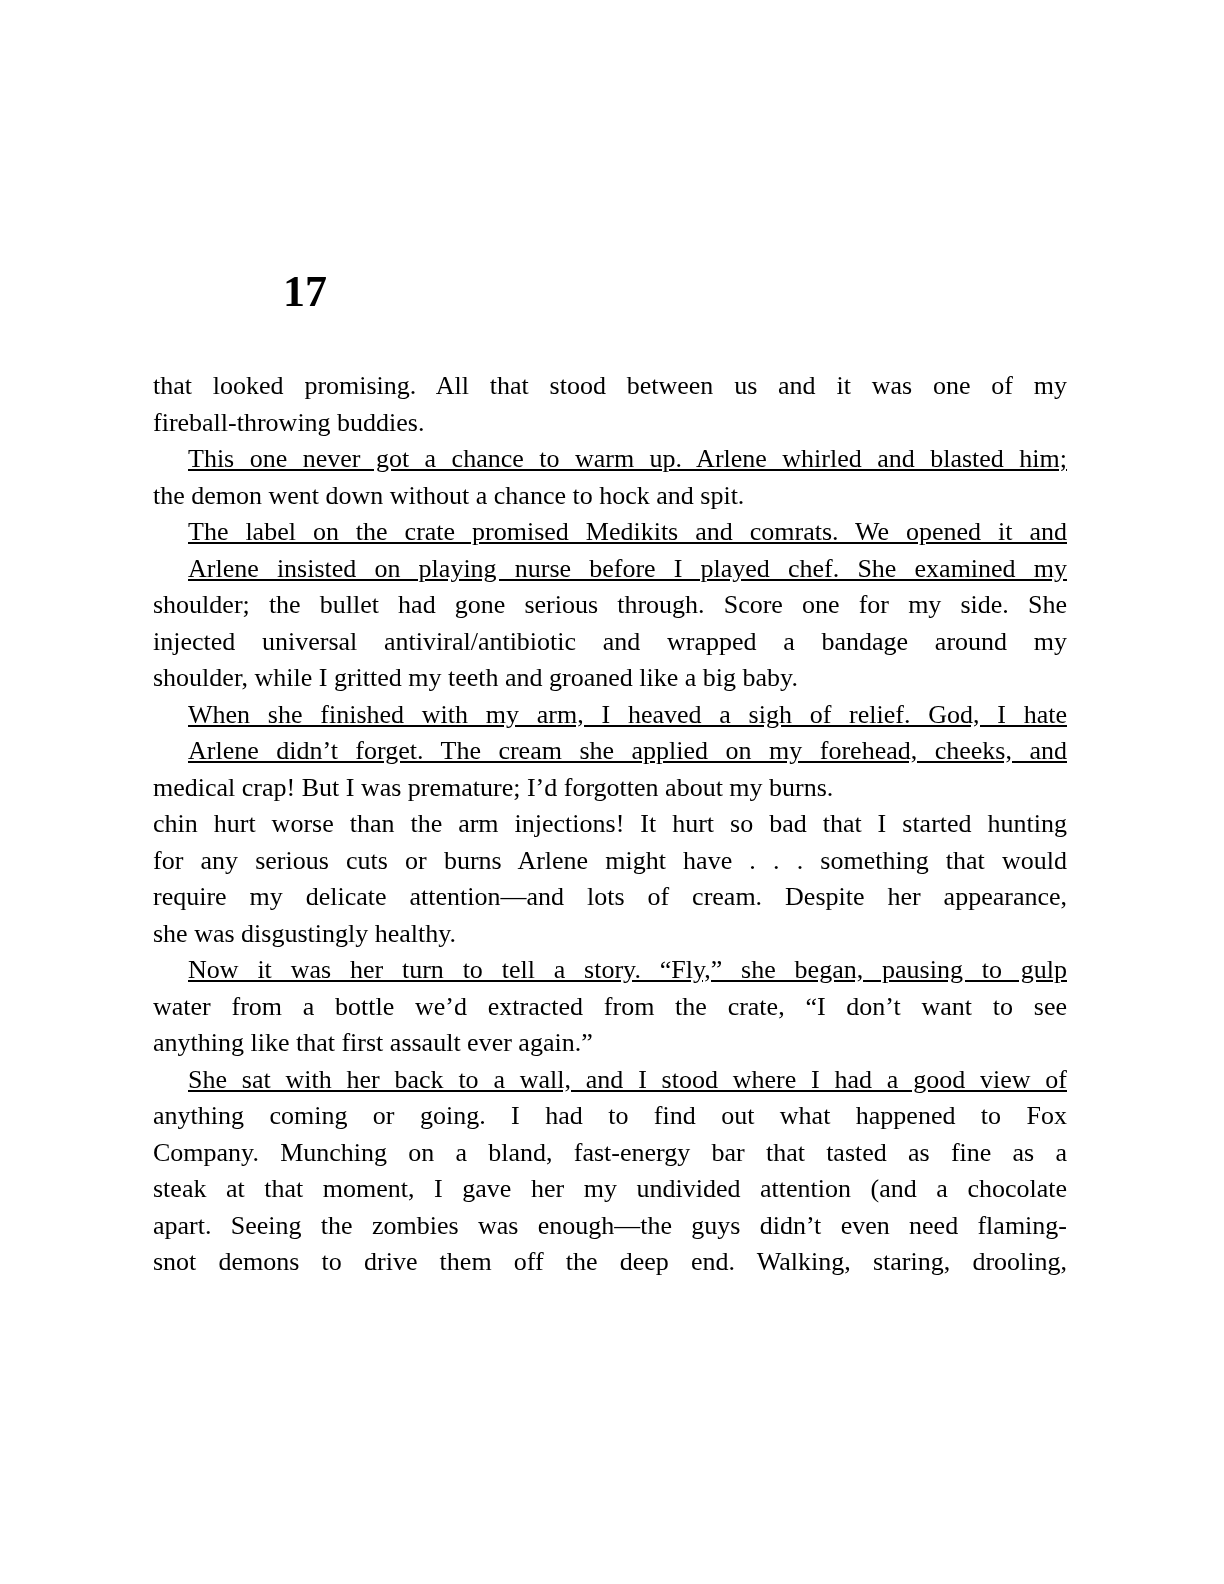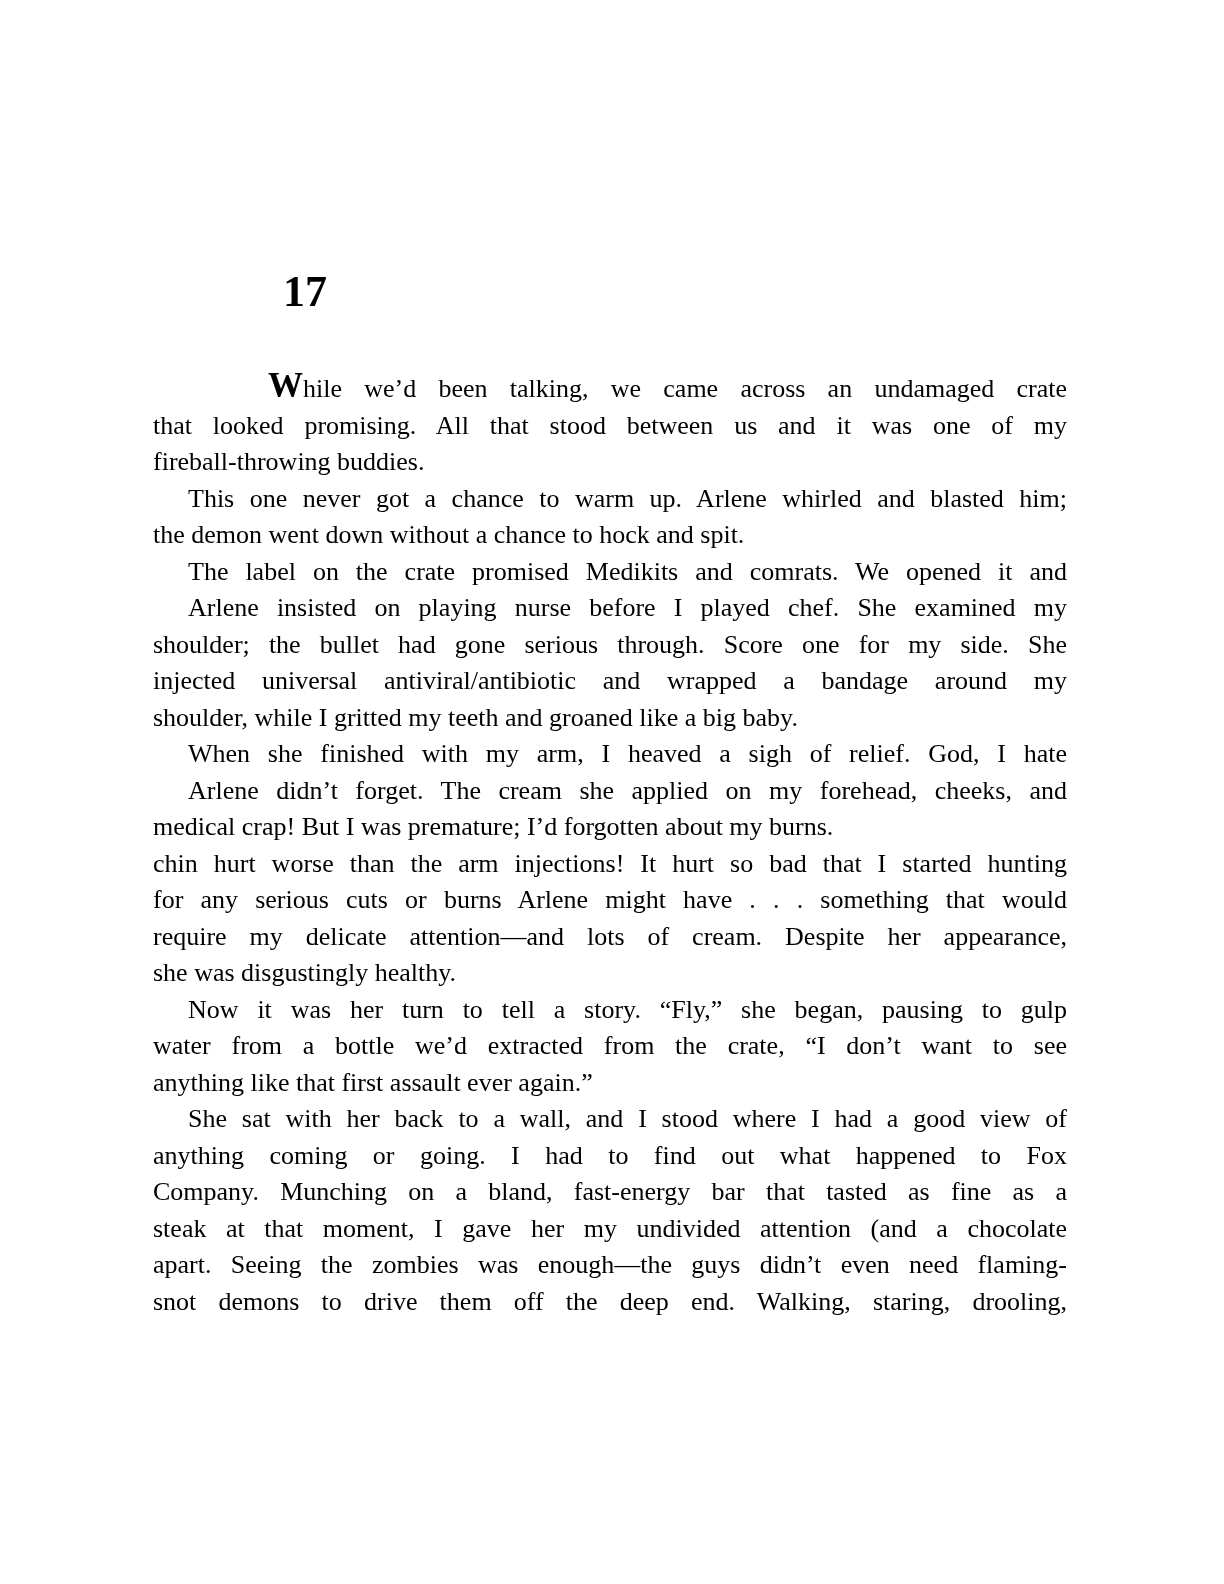--- a/index.html
+++ b/index.html
@@ -37,37 +37,37 @@
   .line {
     text-align: justify;
     text-align-last: left;
     white-space: normal;
   }
   .line.jfull {
     text-align-last: justify;
   }
   .line.indent {
     text-indent: 35px;
+    text-decoration: underline;
   }
   .line.indent-lg {
     text-indent: 115px;
   }
   .lead-cap {
     font-size: 35px;
     font-weight: bold;
     line-height: 1;
   }
 </style>
 </head>
 <body>
 
 <div class="page">
   <div class="chapter-number">17</div>
   <div class="body-text">
-      <div class="line jfull indent-lg"><span class="lead-cap">W</span>hile we’d been talking, we came across an undamaged crate</div>
       <div class="line jfull">that looked promising. All that stood between us and it was one of my</div>
       <div class="line">fireball-throwing buddies.</div>
       <div class="line jfull indent">This one never got a chance to warm up. Arlene whirled and blasted him;</div>
       <div class="line">the demon went down without a chance to hock and spit.</div>
       <div class="line jfull indent">The label on the crate promised Medikits and comrats. We opened it and</div>
       <div class="line jfull indent">Arlene insisted on playing nurse before I played chef. She examined my</div>
       <div class="line jfull">shoulder; the bullet had gone serious through. Score one for my side. She</div>
       <div class="line jfull">injected universal antiviral/antibiotic and wrapped a bandage around my</div>
       <div class="line">shoulder, while I gritted my teeth and groaned like a big baby.</div>
       <div class="line jfull indent">When she finished with my arm, I heaved a sigh of relief. God, I hate</div>

